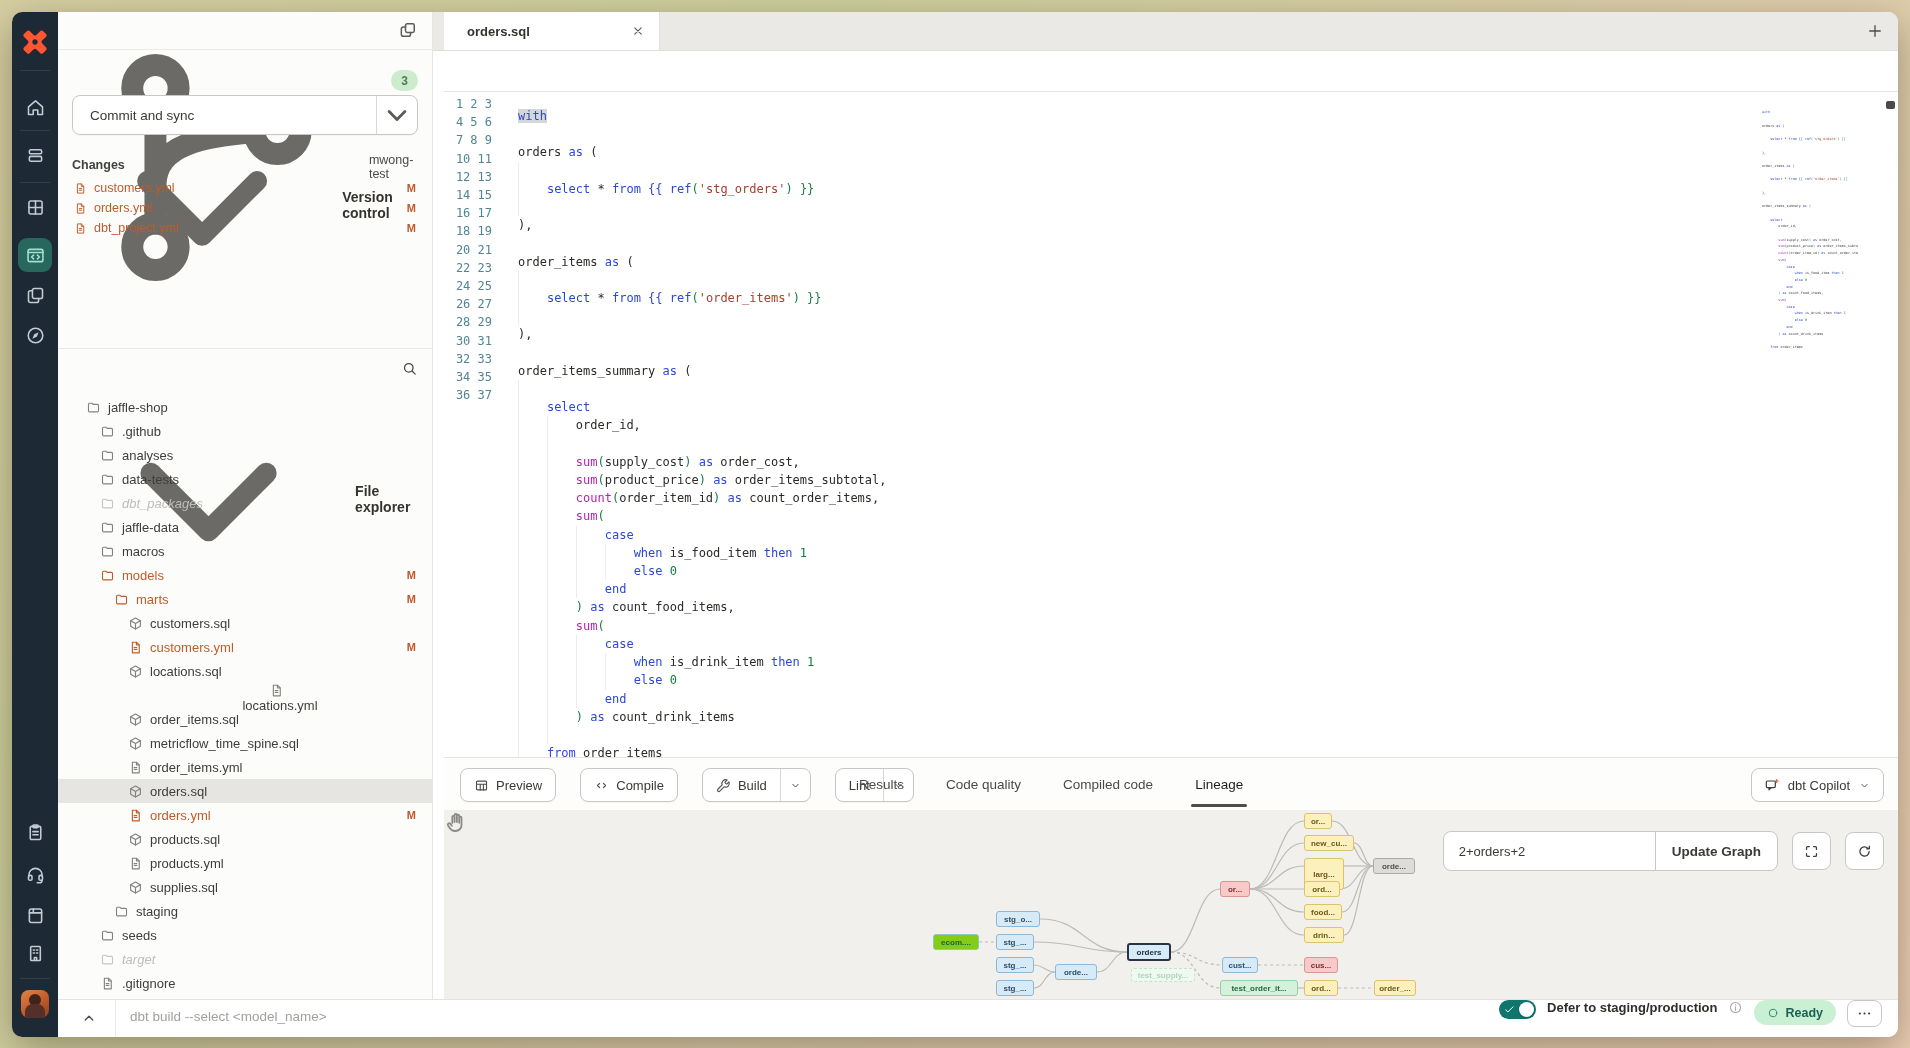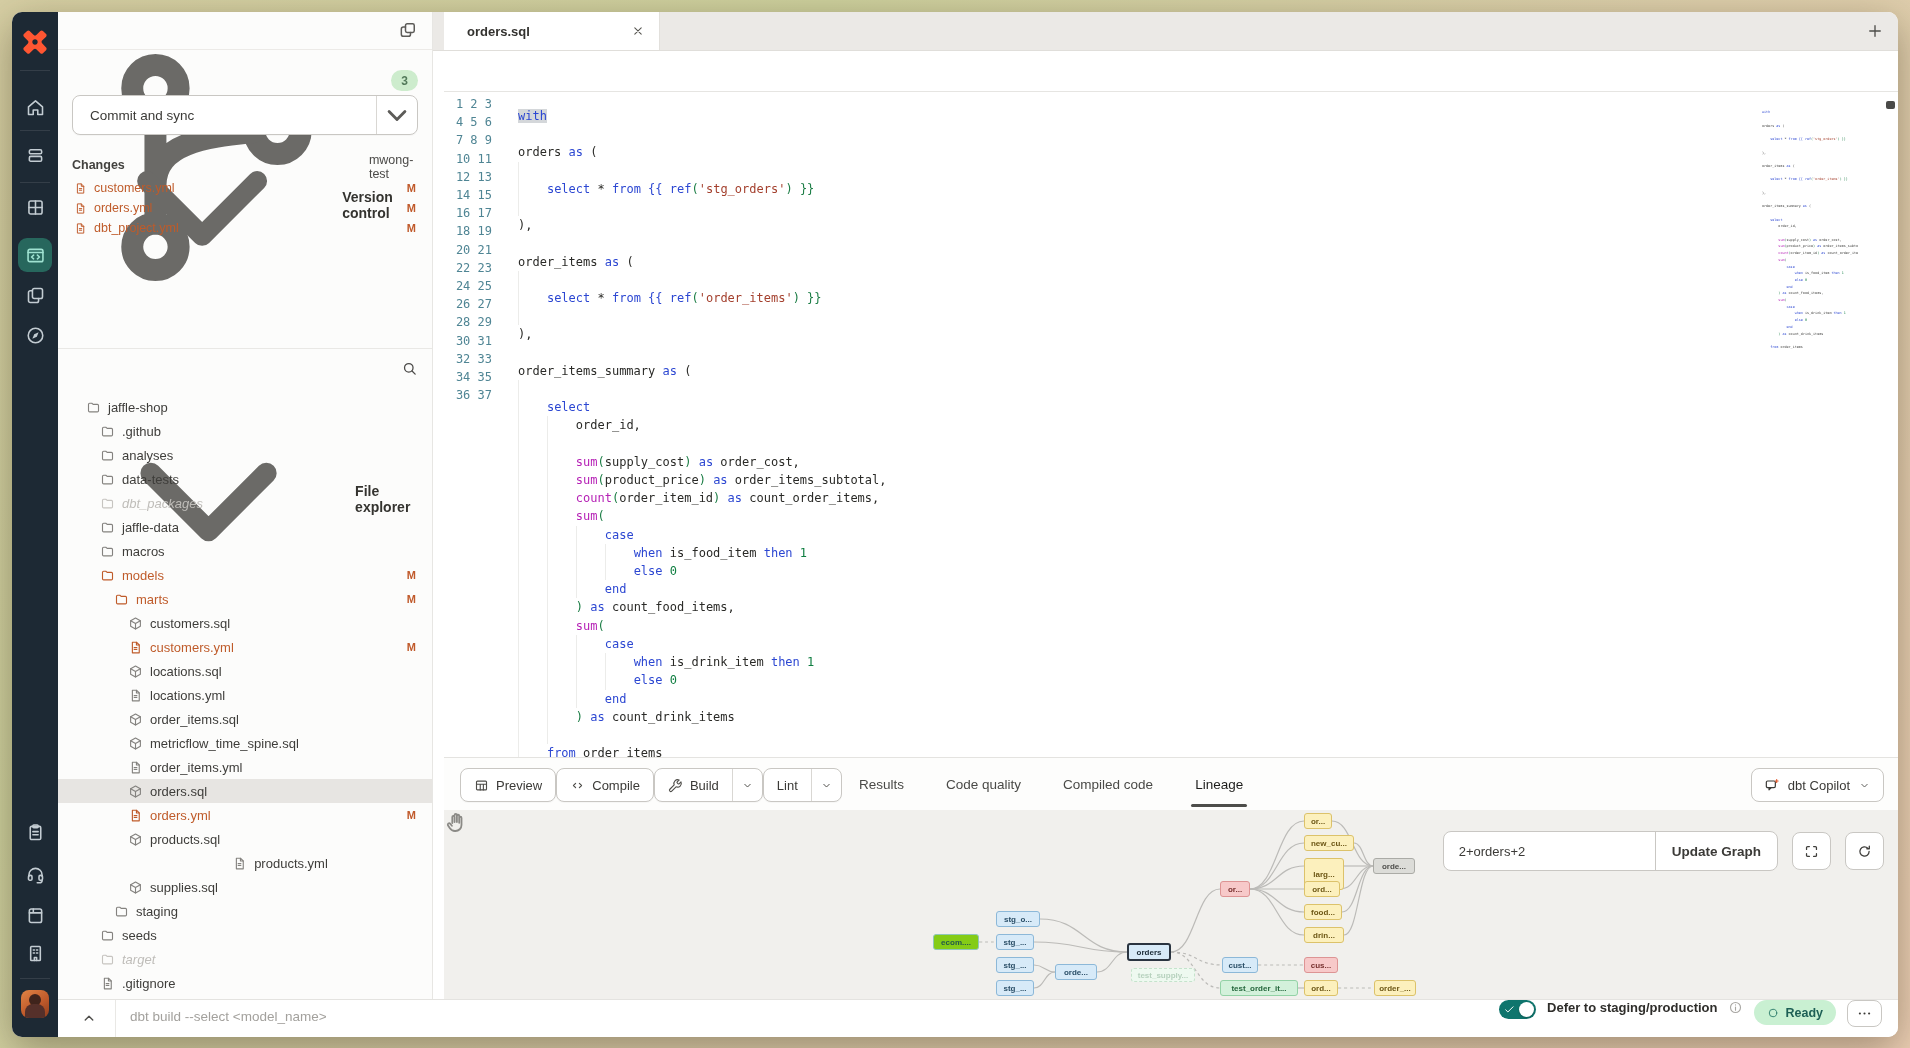--- a/index.html
+++ b/index.html
@@ -80,21 +80,21 @@
   .code .n{color:#0f7e41;} .code .g{color:#1b7d45;}
   .code .ig{display:inline-block;white-space:pre;box-shadow:inset 1px 0 0 #ececea;}
   .code .selbg{background:#d4d7da;}
   .minimap{position:absolute;right:40px;top:14px;width:96px;font-family:"DejaVu Sans Mono",monospace;font-size:3.4px;
     line-height:6.7px;white-space:pre;color:#3a3a38;overflow:hidden;}
   .minimap .k{color:#2c47d2;} .minimap .f{color:#b622b6;} .minimap .s{color:#a4402e;}
   .minimap .n{color:#0f7e41;} .minimap .g{color:#1b7d45;}
   .scroll-thumb{position:absolute;right:3px;top:9px;width:9px;height:8px;background:#4a4a48;border-radius:2px;}
   
   .toolbar{position:absolute;left:11px;top:745px;width:1454px;height:53px;background:#fdfdfc;border-top:1px solid #e4e3e0;}
-  .tb-left{position:absolute;left:16px;top:10px;display:flex;gap:0;align-items:center;}
+  .tb-left{position:absolute;left:16px;top:10px;display:flex;gap:24px;align-items:center;}
   .btn{height:32px;background:#fff;border:1px solid #c9c7c3;border-radius:8px;display:flex;align-items:center;
     font-size:13px;color:#3b3a37;box-shadow:0 1px 1px rgba(0,0,0,.03);}
   .btn .seg{display:flex;align-items:center;gap:7px;padding:0 13px;height:100%;}
   .btn .drop{width:29px;height:100%;border-left:1px solid #d9d7d3;display:flex;align-items:center;justify-content:center;color:#5c5b58;}
   .btn svg{width:15px;height:15px;color:#4e4d49;}
   .btn .drop svg{width:13px;height:13px;}
   .tb-tabs{position:absolute;left:415px;top:0;height:52px;display:flex;gap:42px;align-items:center;}
   .tb-tab{position:relative;font-size:13.5px;color:#4a4a47;height:100%;display:flex;align-items:center;}
   .tb-tab.active{color:#1e1e1c;font-weight:400;}
   .tb-tab.active:after{content:"";position:absolute;left:-4px;right:-4px;bottom:3px;height:3px;background:#4d4d4a;border-radius:2px;}
@@ -384,21 +384,21 @@
             <span class="nm">customers.yml</span>
             <span class="m-badge">M</span>
           </div>
           <div class="tree-row" style="padding-left: 70px;">
             <svg viewBox="0 0 24 24" fill="none" stroke="currentColor" stroke-width="1.8" stroke-linecap="round" stroke-linejoin="round" style="width: 15px; height: 15px; flex: 0 0 auto; margin-right: 7px;">
               <path d="M12 3.2 19.8 7.6v8.8L12 20.8 4.2 16.4V7.6z"></path>
               <path d="M4.2 7.6 12 12l7.8-4.4M12 12v8.8"></path>
             </svg>
             <span class="nm">locations.sql</span>
           </div>
-          <div class="tree-row" style="padding-left: 70px;">
+          <div class="tree-row" style="padding-left: 70px; flex-direction: column;">
             <svg viewBox="0 0 24 24" fill="none" stroke="currentColor" stroke-width="1.8" stroke-linecap="round" stroke-linejoin="round" style="width: 15px; height: 15px; flex: 0 0 auto; margin-right: 7px;">
               <path d="M7 3.5h6.5L18 8v12.5H7z"></path>
               <path d="M13.5 3.5V8H18M9.8 12.2h4.4M9.8 15.2h4.4"></path>
             </svg>
             <span class="nm">locations.yml</span>
           </div>
           <div class="tree-row" style="padding-left: 70px;">
             <svg viewBox="0 0 24 24" fill="none" stroke="currentColor" stroke-width="1.8" stroke-linecap="round" stroke-linejoin="round" style="width: 15px; height: 15px; flex: 0 0 auto; margin-right: 7px;">
               <path d="M12 3.2 19.8 7.6v8.8L12 20.8 4.2 16.4V7.6z"></path>
               <path d="M4.2 7.6 12 12l7.8-4.4M12 12v8.8"></path>
@@ -434,21 +434,21 @@
             <span class="nm">orders.yml</span>
             <span class="m-badge">M</span>
           </div>
           <div class="tree-row" style="padding-left: 70px;">
             <svg viewBox="0 0 24 24" fill="none" stroke="currentColor" stroke-width="1.8" stroke-linecap="round" stroke-linejoin="round" style="width: 15px; height: 15px; flex: 0 0 auto; margin-right: 7px;">
               <path d="M12 3.2 19.8 7.6v8.8L12 20.8 4.2 16.4V7.6z"></path>
               <path d="M4.2 7.6 12 12l7.8-4.4M12 12v8.8"></path>
             </svg>
             <span class="nm">products.sql</span>
           </div>
-          <div class="tree-row" style="padding-left: 70px; justify-content: center;">
+          <div class="tree-row" style="padding-left: 70px;">
             <svg viewBox="0 0 24 24" fill="none" stroke="currentColor" stroke-width="1.8" stroke-linecap="round" stroke-linejoin="round" style="width: 15px; height: 15px; flex: 0 0 auto; margin-right: 7px;">
               <path d="M7 3.5h6.5L18 8v12.5H7z"></path>
               <path d="M13.5 3.5V8H18M9.8 12.2h4.4M9.8 15.2h4.4"></path>
             </svg>
             <span class="nm">products.yml</span>
           </div>
           <div class="tree-row" style="padding-left: 70px;">
             <svg viewBox="0 0 24 24" fill="none" stroke="currentColor" stroke-width="1.8" stroke-linecap="round" stroke-linejoin="round" style="width: 15px; height: 15px; flex: 0 0 auto; margin-right: 7px;">
               <path d="M12 3.2 19.8 7.6v8.8L12 20.8 4.2 16.4V7.6z"></path>
               <path d="M4.2 7.6 12 12l7.8-4.4M12 12v8.8"></path>

